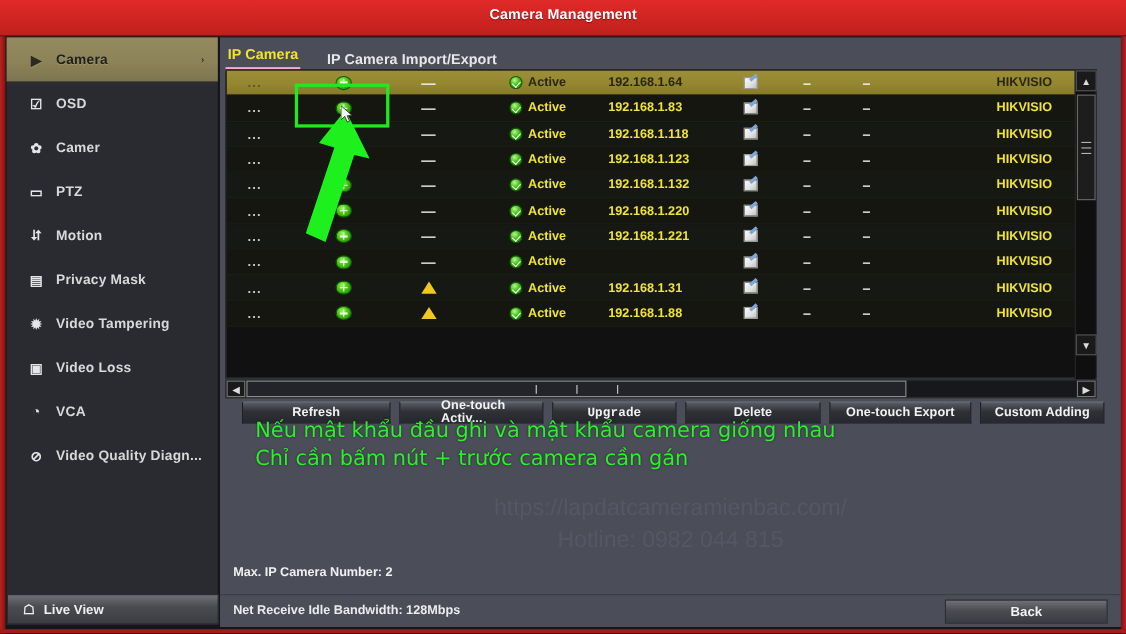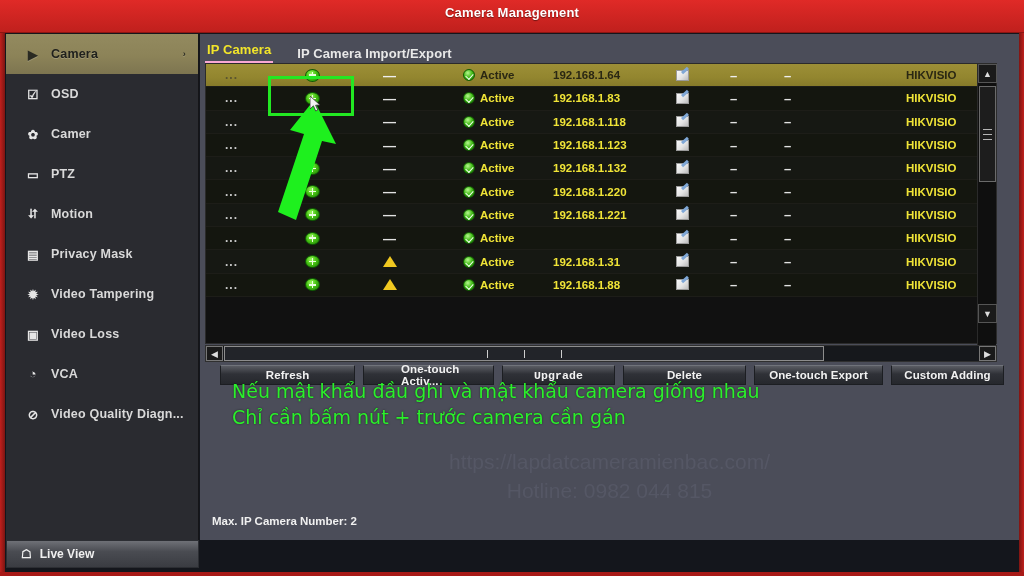--- a/index.html
+++ b/index.html
@@ -780,14 +780,18 @@
   <div class="anno-text">Nếu mật khẩu đầu ghi và mật khẩu camera giống nhau
 Chỉ cần bấm nút + trước camera cần gán</div>
 
   <div class="watermark">
     <div>https://lapdatcameramienbac.com/</div>
     <div>Hotline: 0982 044 815</div>
   </div>
 
   <div class="maxcam">Max. IP Camera Number: 2</div>
 
+  <div class="footer-bar">
+    <div class="foot-text">Net Receive Idle Bandwidth: 128Mbps</div>
+    <div class="back-btn">Back</div>
+  </div>
 
 </div>
 
 </body></html>

